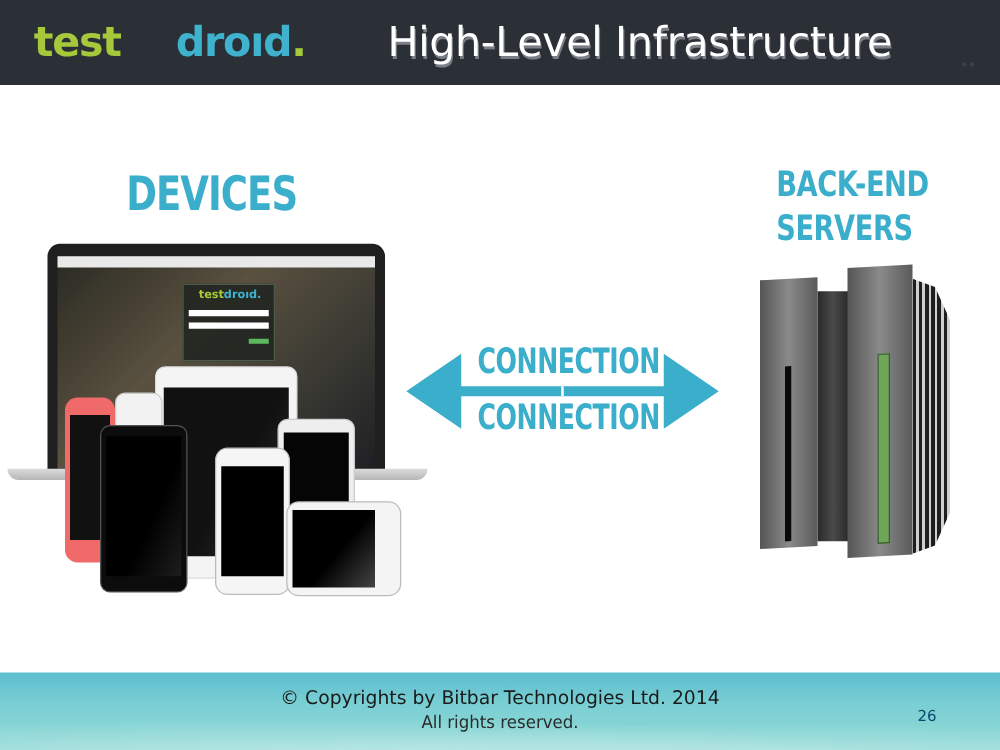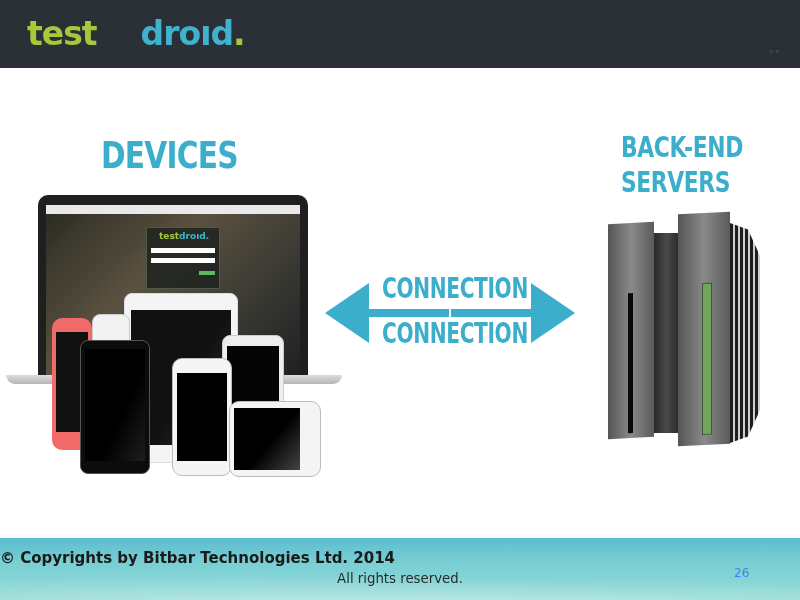--- a/index.html
+++ b/index.html
@@ -55,31 +55,32 @@
   .p-left { left:2px; top:10px; width:46px; height:215px; transform:skewY(-3deg); }
   .p-mid { left:48px; top:20px; width:25px; height:200px; background:linear-gradient(90deg,#2a2a2a,#4a4a4a,#2a2a2a); }
   .p-right { left:72px; top:0px; width:52px; height:232px; transform:skewY(-3deg); }
   .fins { position:absolute; left:124px; top:10px; width:30px; height:220px; background:repeating-linear-gradient(90deg,#1e1e1e 0 3px,#cfcfcf 3px 5px); clip-path:polygon(0 0,60% 3%,100% 15%,100% 85%,60% 97%,0 100%); }
   .slot-left { position:absolute; left:20px; top:70px; width:5px; height:140px; background:#0a0a0a; }
   .slot-green { position:absolute; left:96px; top:70px; width:8px; height:150px; background:#6fa65a; border:1px solid #3e5c34; }
 
   
   .footer { position:absolute; left:0; top:538px; width:800px; height:62px; background:linear-gradient(180deg,#5cbdd0 0%,#79cfd3 40%,#93dad6 100%); }
   .footer-wave { position:absolute; left:0; top:30px; width:800px; height:32px; background:radial-gradient(ellipse at 30% 120%, rgba(255,255,255,0.35), transparent 60%), radial-gradient(ellipse at 80% 110%, rgba(255,255,255,0.25), transparent 50%); }
-  .copy1 { position:absolute; left:0; width:800px; top:549px; font-family:"DejaVu Sans", sans-serif; font-weight:bold; font-size:15px; color:#1a1a1a; }
+  .copy1 { position:absolute; left:0; width:800px; top:549px; text-align:center; font-family:"DejaVu Sans", sans-serif; font-weight:normal; font-size:15px; color:#1a1a1a; }
   .copy2 { position:absolute; left:0; width:800px; top:570px; text-align:center; font-family:"DejaVu Sans", sans-serif; font-size:14px; color:#2a2a2a; transform:scaleX(0.95); }
-  .page-num { position:absolute; left:734px; top:566px; font-family:"DejaVu Sans", sans-serif; font-size:12px; color:#3b82f6; }
+  .page-num { position:absolute; left:734px; top:566px; font-family:"DejaVu Sans", sans-serif; font-size:12px; color:#0c4a6e; }
 </style>
 </head>
 <body>
 
 <div class="header">
   <div class="logo">
     <span class="g">test</span><span class="b">droıd</span><span class="dot">.</span>
   </div>
+  <div class="title">High-Level Infrastructure</div>
   <div class="hdr-dots"><span></span><span></span></div>
 </div>
 
 <div class="label devices-label">DEVICES</div>
 
 <div class="label backend-label">
   <div>BACK-END</div>
   <div>SERVERS</div>
 </div>
 

